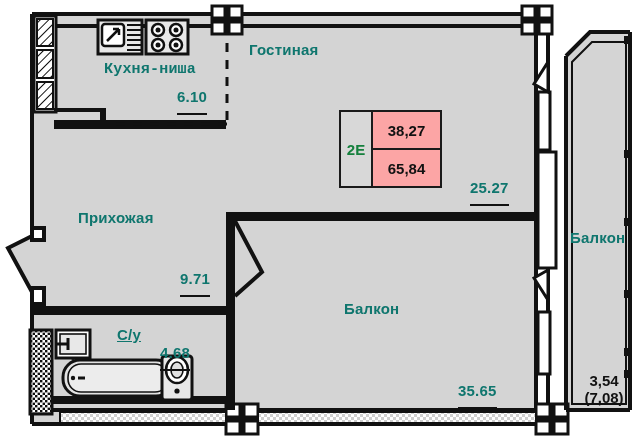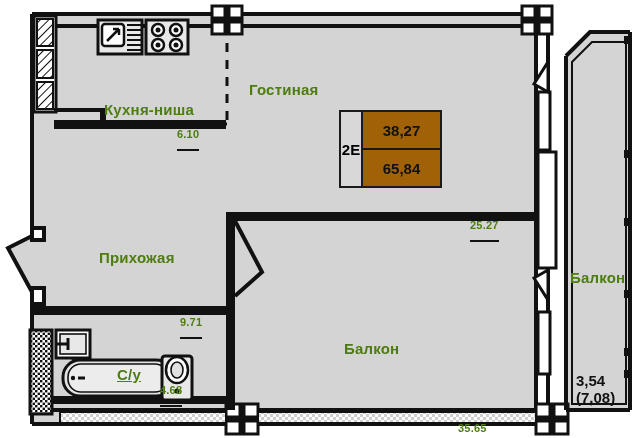--- a/index.html
+++ b/index.html
@@ -8,68 +8,67 @@
     background:#ffffff;
     font-family:"Liberation Sans", sans-serif;
     overflow:hidden;
     position:relative;
   }
   #plan{position:absolute;left:0;top:0;width:638px;height:438px;}
 
   .lbl{
     position:absolute;
     font-weight:bold;
-    color:#4d7c0f;
+    color:#0f766e;
     white-space:nowrap;
     letter-spacing:0.2px;
-    margin-top:40px;
   }
   .room-name{font-size:15px;}
   .area{
-    font-size:11px;
+    font-size:15px;
     font-weight:bold;
     border-bottom:2px solid #111;
     padding-bottom:8px;
     line-height:1.05;
   }
 
   
   #info-box{
     position:absolute;
     left:339px;top:110px;
     width:103px;height:78px;
     border:2px solid #1a1a1a;
     background:#d8d8d8;
     box-sizing:border-box;
     display:flex;
     align-items:stretch;
   }
   #info-box .ib-type{
-    width:22px;
+    width:32px;
     display:flex;align-items:center;justify-content:center;
-    font-size:15px;font-weight:bold;color:#000000;
+    font-size:15px;font-weight:bold;color:#15803d;
     border-right:2px solid #1a1a1a;
     box-sizing:border-box;
   }
   #info-box .ib-vals{
     flex:1;display:flex;flex-direction:column;
   }
   #info-box .ib-vals > div{
     flex:1;
     display:flex;align-items:center;justify-content:center;
     font-size:15px;font-weight:bold;color:#111;
     border-bottom:2px solid #1a1a1a;
     box-sizing:border-box;
-    background:#a16207;
+    background:#fca5a5;
   }
   #info-box .ib-vals > div:last-child{border-bottom:none;text-align:right;}
 
   .balcony-area{
     position:absolute;
-    text-align:left;
+    text-align:center;
     font-size:15px;font-weight:bold;color:#111;
     line-height:1.15;
   }
 </style>
 </head>
 <body>
 
 <svg id="plan" viewBox="0 0 638 438">
   <defs>
     <pattern id="hatchDiag" width="6" height="6" patternTransform="rotate(45)" patternUnits="userSpaceOnUse">
@@ -256,28 +255,28 @@
     <rect x="60" y="334" width="26" height="20" fill="#e8e8e8" stroke="#111" stroke-width="1.6"></rect>
     <path d="M56 344 L68 344" stroke="#111" stroke-width="3"></path>
     <path d="M68 338 L68 350" stroke="#111" stroke-width="3"></path>
   </g>
 
   <g fill="none" stroke="#111" stroke-width="2.5">
     <path d="M150 310 L176 310"></path>
   </g>
 </svg>
 
-<div class="lbl room-name" style="left:104px;top:61px;">Кухня-ниша</div>
+<div class="lbl room-name" style="left:104px;top:61px;font-family:Liberation Mono, monospace;">Кухня-ниша</div>
 <div class="lbl area" style="left:177px;top:89px;">6.10</div>
 
 <div class="lbl room-name" style="left:249px;top:41px;">Гостиная</div>
 <div class="lbl area" style="left:470px;top:180px;">25.27</div>
 
-<div class="lbl room-name" style="left:99px;top:209px;">Прихожая</div>
-<div class="lbl area" style="left:180px;top:277px;">9.71</div>
+<div class="lbl room-name" style="left:78px;top:209px;">Прихожая</div>
+<div class="lbl area" style="left:180px;top:271px;">9.71</div>
 
 <div class="lbl room-name" style="left:117px;top:326px;text-decoration:underline;">С/у</div>
 <div class="lbl area" style="left:160px;top:345px;">4.68</div>
 
 <div class="lbl room-name" style="left:344px;top:300px;">Балкон</div>
 <div class="lbl area" style="left:458px;top:383px;">35.65</div>
 
 <div class="lbl room-name" style="left:570px;top:229px;">Балкон</div>
 
 <div class="balcony-area" style="left:576px;top:372px;width:56px;">

